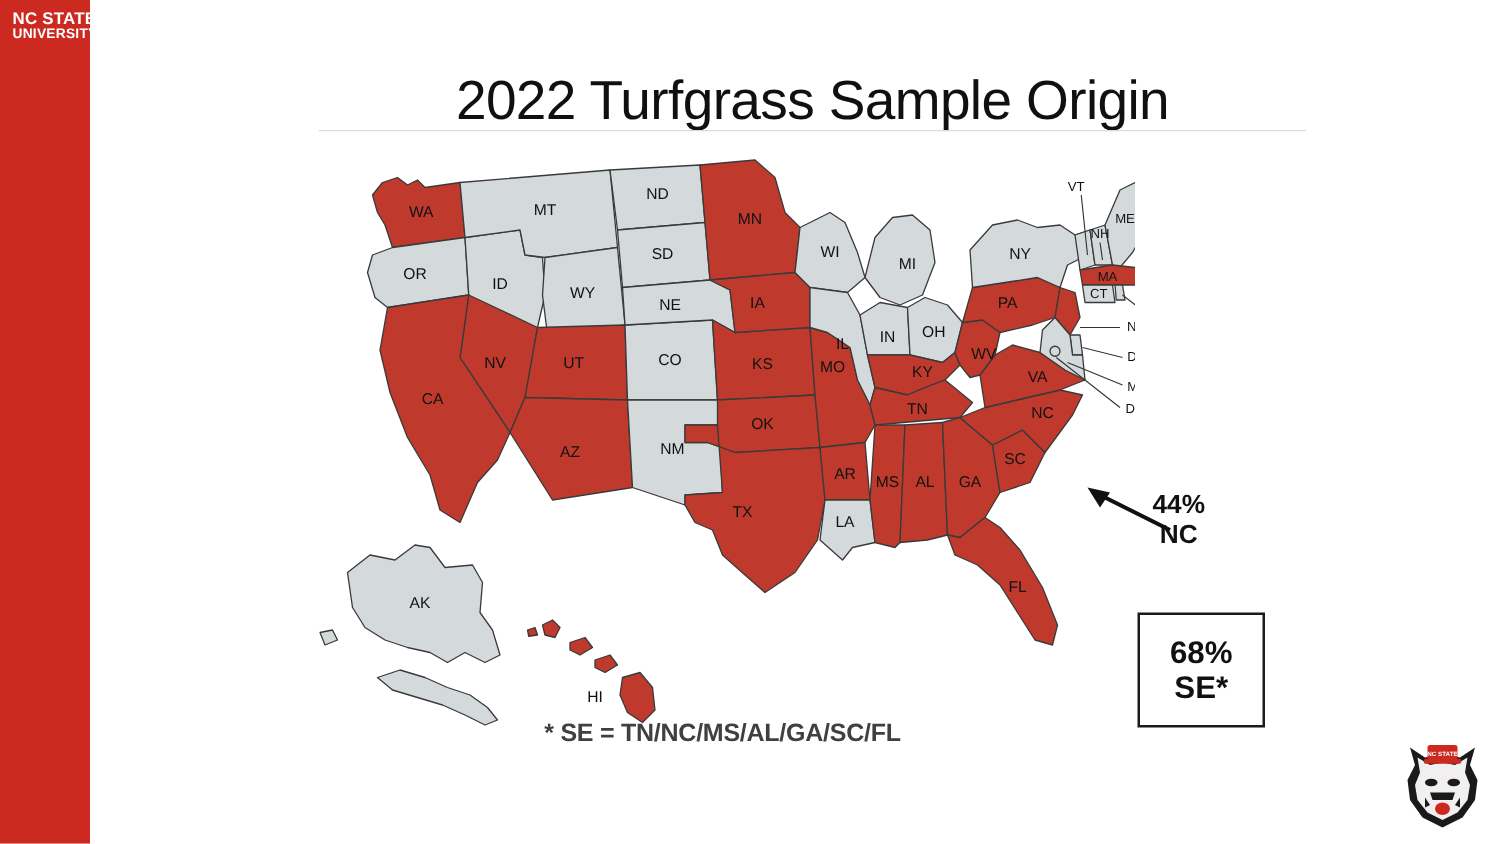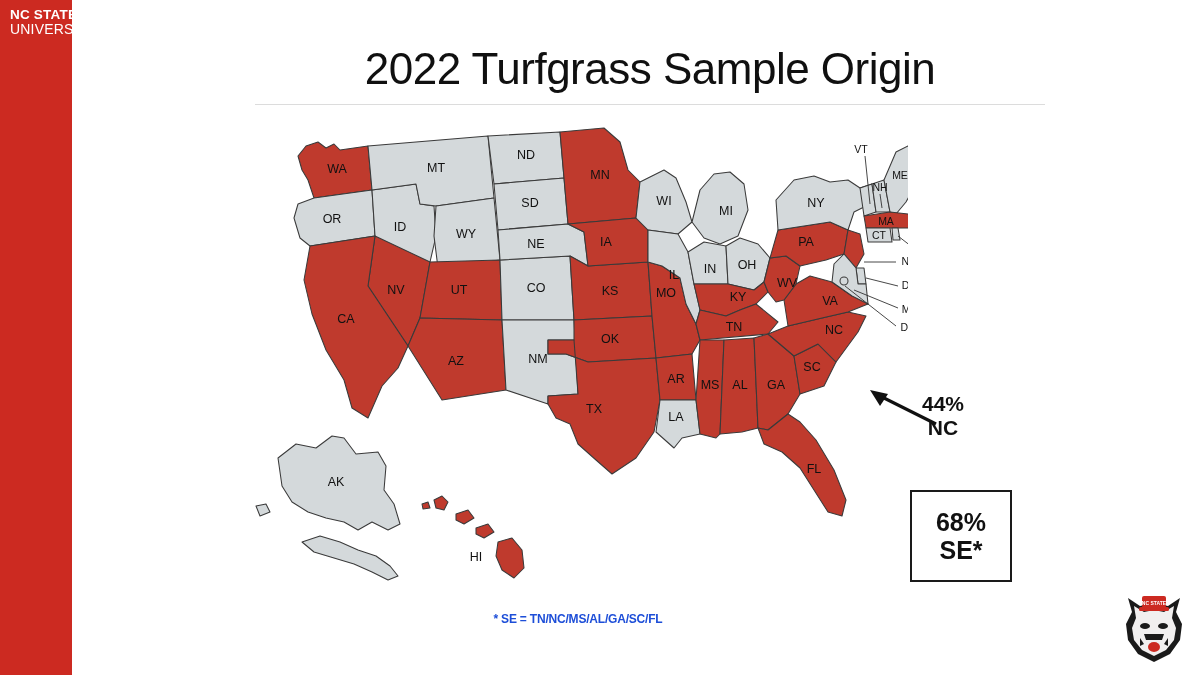--- a/index.html
+++ b/index.html
@@ -12,25 +12,25 @@
   
   #brandbar{
     position:absolute;left:0;top:0;width:72px;height:675px;
     background:#cc2a21;
   }
   #brandlogo{
     position:absolute;left:10px;top:8px;
     color:#ffffff;line-height:1.02;
   }
   #brandlogo .l1{font-size:13.5px;font-weight:bold;letter-spacing:.2px;display:block;}
-  #brandlogo .l2{font-size:14px;font-weight:normal;letter-spacing:.2px;display:block;}
+  #brandlogo .l2{font-size:11px;font-weight:bold;letter-spacing:.2px;display:block;}
 
   
   #title{
-    position:absolute;left:255px;top:44px;width:790px;
+    position:absolute;left:255px;top:56px;width:790px;
     text-align:center;
     font-size:44px;font-weight:normal;color:#101010;
     letter-spacing:-0.5px;white-space:nowrap;
   }
   #titlerule{
     position:absolute;left:255px;top:104px;width:790px;height:1px;
     background:#dcdcdc;
   }
 
   
@@ -61,22 +61,22 @@
 
   #se-box{
     position:absolute;left:910px;top:490px;width:98px;height:88px;
     border:2px solid #1a1a1a;background:#ffffff;
     display:flex;flex-direction:column;align-items:center;justify-content:center;
     line-height:1.14;
   }
   #se-box span{display:block;font-size:25px;font-weight:bold;color:#111111;text-align:right;}
 
   #footnote{
-    position:absolute;left:248px;top:612px;width:660px;
-    text-align:center;font-size:12px;font-weight:bold;color:#1d4ed8;
+    position:absolute;left:248px;top:576px;width:660px;
+    text-align:center;font-size:20px;font-weight:bold;color:#404040;
     letter-spacing:-0.2px;white-space:nowrap;
   }
 
   
   #wolf{position:absolute;left:1118px;top:592px;width:72px;height:74px;}
 </style>
 </head>
 <body>
 
 <div id="brandbar">

